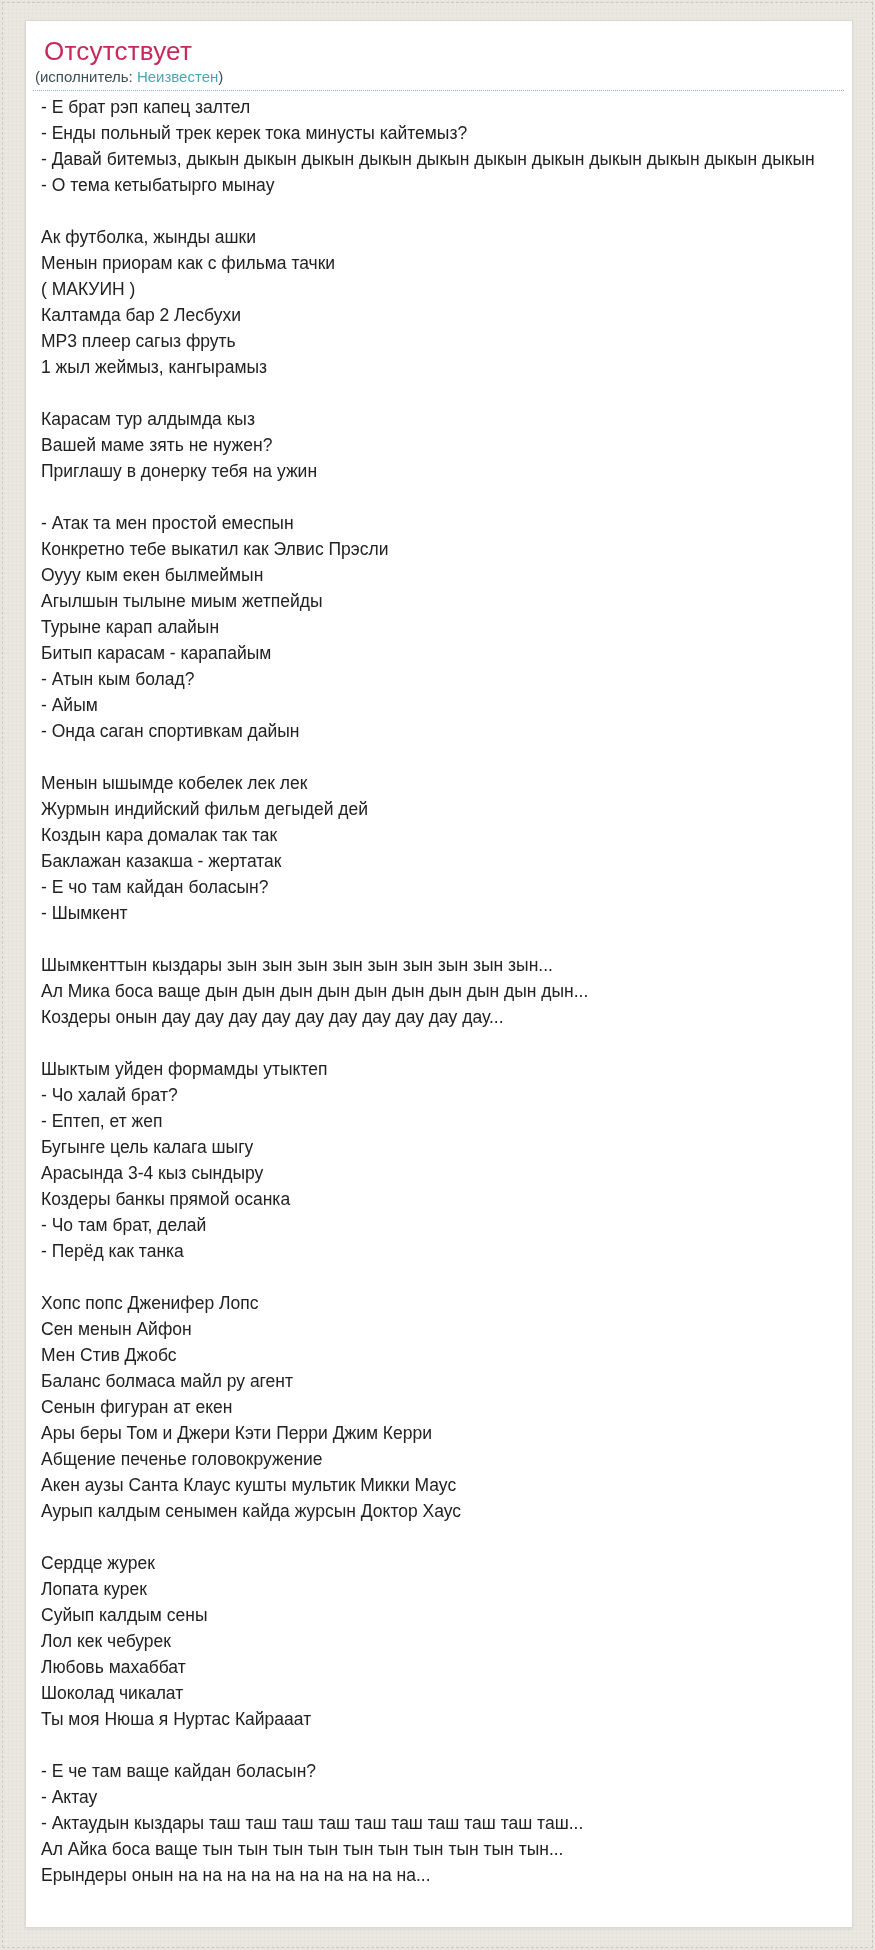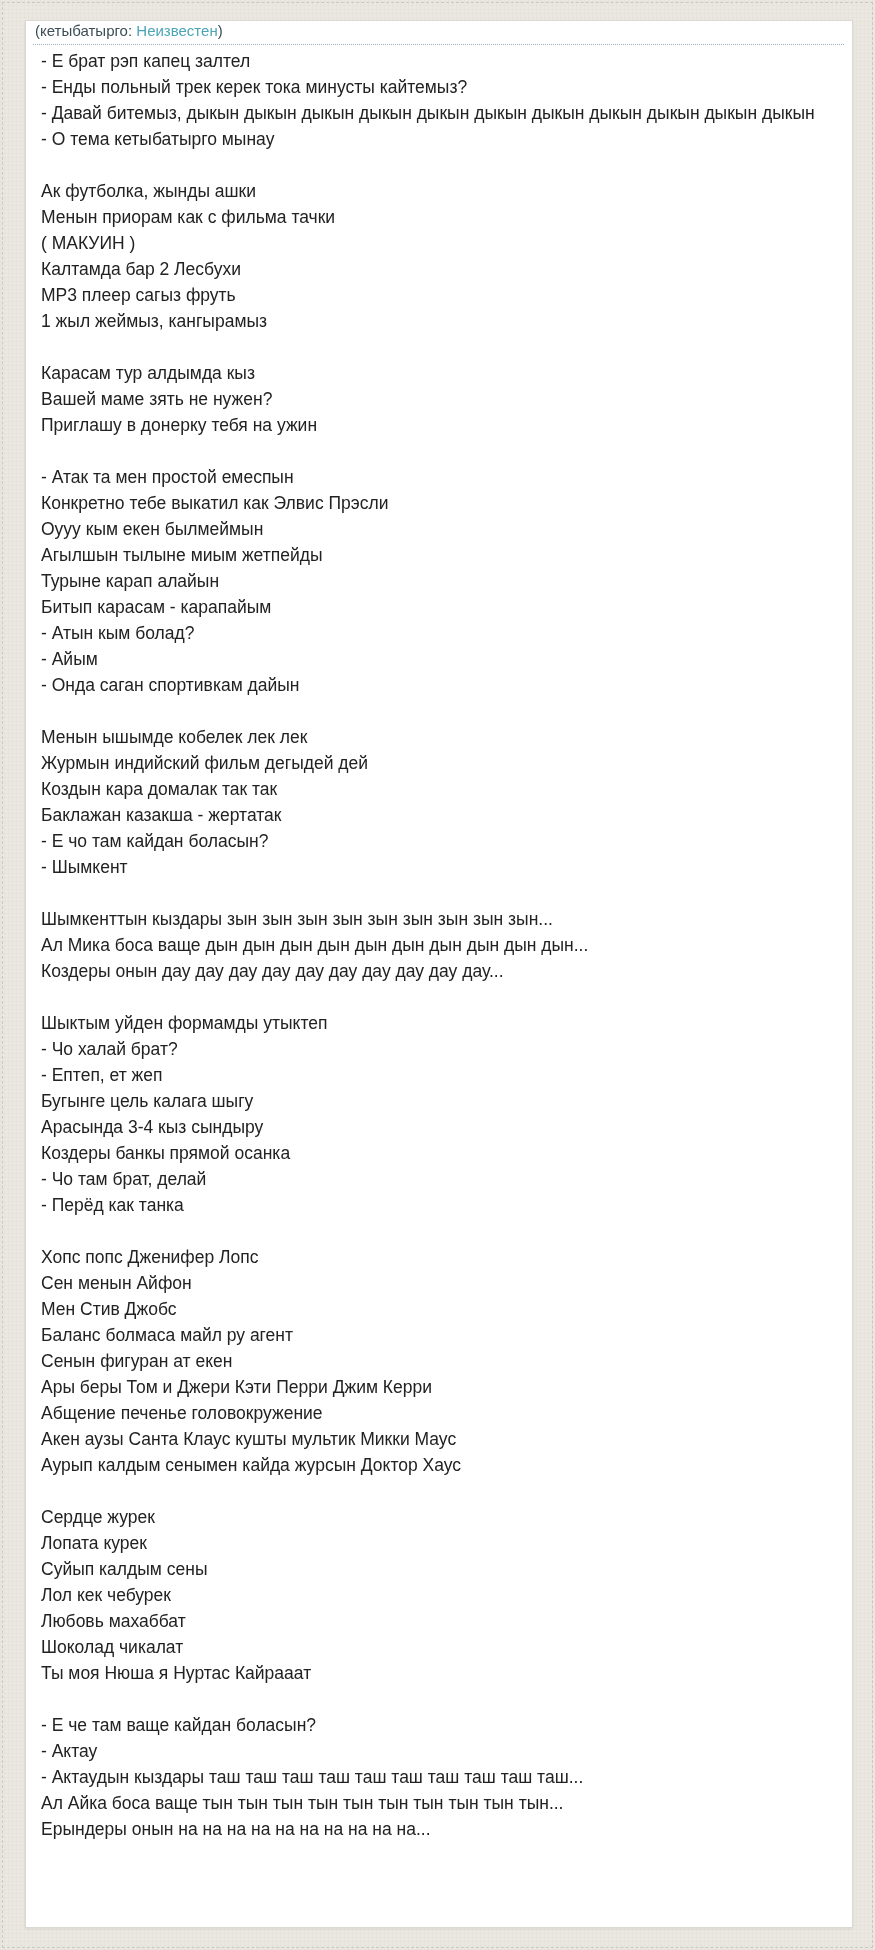--- a/index.html
+++ b/index.html
@@ -70,19 +70,20 @@
   .lyric-line {
     height: 26px;
   }
 </style>
 </head>
 <body>
 
 <div class="stitch-border"></div>
 
 <div class="card">
+  <h1 class="song-title">Отсутствует</h1>
 
-  <div class="subtitle"><span>(кетыбатырго: </span><a class="artist-link">Неизвестен</a><span>)</span></div>
+  <div class="subtitle"><span>(исполнитель: </span><a class="artist-link">Неизвестен</a><span>)</span></div>
 
   <div class="separator"></div>
 
   <div class="lyrics"><div class="lyric-line">- Е брат рэп капец залтел</div><div class="lyric-line">- Енды польный трек керек тока минусты кайтемыз?</div><div class="lyric-line">- Давай битемыз, дыкын дыкын дыкын дыкын дыкын дыкын дыкын дыкын дыкын дыкын дыкын</div><div class="lyric-line">- О тема кетыбатырго мынау</div><div class="lyric-line">&nbsp;</div><div class="lyric-line">Ак футболка, жынды ашки</div><div class="lyric-line">Менын приорам как с фильма тачки</div><div class="lyric-line">( МАКУИН )</div><div class="lyric-line">Калтамда бар 2 Лесбухи</div><div class="lyric-line">МР3 плеер сагыз фруть</div><div class="lyric-line">1 жыл жеймыз, кангырамыз</div><div class="lyric-line">&nbsp;</div><div class="lyric-line">Карасам тур алдымда кыз</div><div class="lyric-line">Вашей маме зять не нужен?</div><div class="lyric-line">Приглашу в донерку тебя на ужин</div><div class="lyric-line">&nbsp;</div><div class="lyric-line">- Атак та мен простой емеспын</div><div class="lyric-line">Конкретно тебе выкатил как Элвис Прэсли</div><div class="lyric-line">Оууу кым екен былмеймын</div><div class="lyric-line">Агылшын тылыне миым жетпейды</div><div class="lyric-line">Турыне карап алайын</div><div class="lyric-line">Битып карасам - карапайым</div><div class="lyric-line">- Атын кым болад?</div><div class="lyric-line">- Айым</div><div class="lyric-line">- Онда саган спортивкам дайын</div><div class="lyric-line">&nbsp;</div><div class="lyric-line">Менын ышымде кобелек лек лек</div><div class="lyric-line">Журмын индийский фильм дегыдей дей</div><div class="lyric-line">Коздын кара домалак так так</div><div class="lyric-line">Баклажан казакша - жертатак</div><div class="lyric-line">- Е чо там кайдан боласын?</div><div class="lyric-line">- Шымкент</div><div class="lyric-line">&nbsp;</div><div class="lyric-line">Шымкенттын кыздары зын зын зын зын зын зын зын зын зын...</div><div class="lyric-line">Ал Мика боса ваще дын дын дын дын дын дын дын дын дын дын...</div><div class="lyric-line">Коздеры онын дау дау дау дау дау дау дау дау дау дау...</div><div class="lyric-line">&nbsp;</div><div class="lyric-line">Шыктым уйден формамды утыктеп</div><div class="lyric-line">- Чо халай брат?</div><div class="lyric-line">- Ептеп, ет жеп</div><div class="lyric-line">Бугынге цель калага шыгу</div><div class="lyric-line">Арасында 3-4 кыз сындыру</div><div class="lyric-line">Коздеры банкы прямой осанка</div><div class="lyric-line">- Чо там брат, делай</div><div class="lyric-line">- Перёд как танка</div><div class="lyric-line">&nbsp;</div><div class="lyric-line">Хопс попс Дженифер Лопс</div><div class="lyric-line">Сен менын Айфон</div><div class="lyric-line">Мен Стив Джобс</div><div class="lyric-line">Баланс болмаса майл ру агент</div><div class="lyric-line">Сенын фигуран ат екен</div><div class="lyric-line">Ары беры Том и Джери Кэти Перри Джим Керри</div><div class="lyric-line">Абщение печенье головокружение</div><div class="lyric-line">Акен аузы Санта Клаус кушты мультик Микки Маус</div><div class="lyric-line">Аурып калдым сенымен кайда журсын Доктор Хаус</div><div class="lyric-line">&nbsp;</div><div class="lyric-line">Сердце журек</div><div class="lyric-line">Лопата курек</div><div class="lyric-line">Суйып калдым сены</div><div class="lyric-line">Лол кек чебурек</div><div class="lyric-line">Любовь махаббат</div><div class="lyric-line">Шоколад чикалат</div><div class="lyric-line">Ты моя Нюша я Нуртас Кайрааат</div><div class="lyric-line">&nbsp;</div><div class="lyric-line">- Е че там ваще кайдан боласын?</div><div class="lyric-line">- Актау</div><div class="lyric-line">- Актаудын кыздары таш таш таш таш таш таш таш таш таш таш...</div><div class="lyric-line">Ал Айка боса ваще тын тын тын тын тын тын тын тын тын тын...</div><div class="lyric-line">Ерындеры онын на на на на на на на на на на...</div></div>
 </div>
 
 </body></html>

